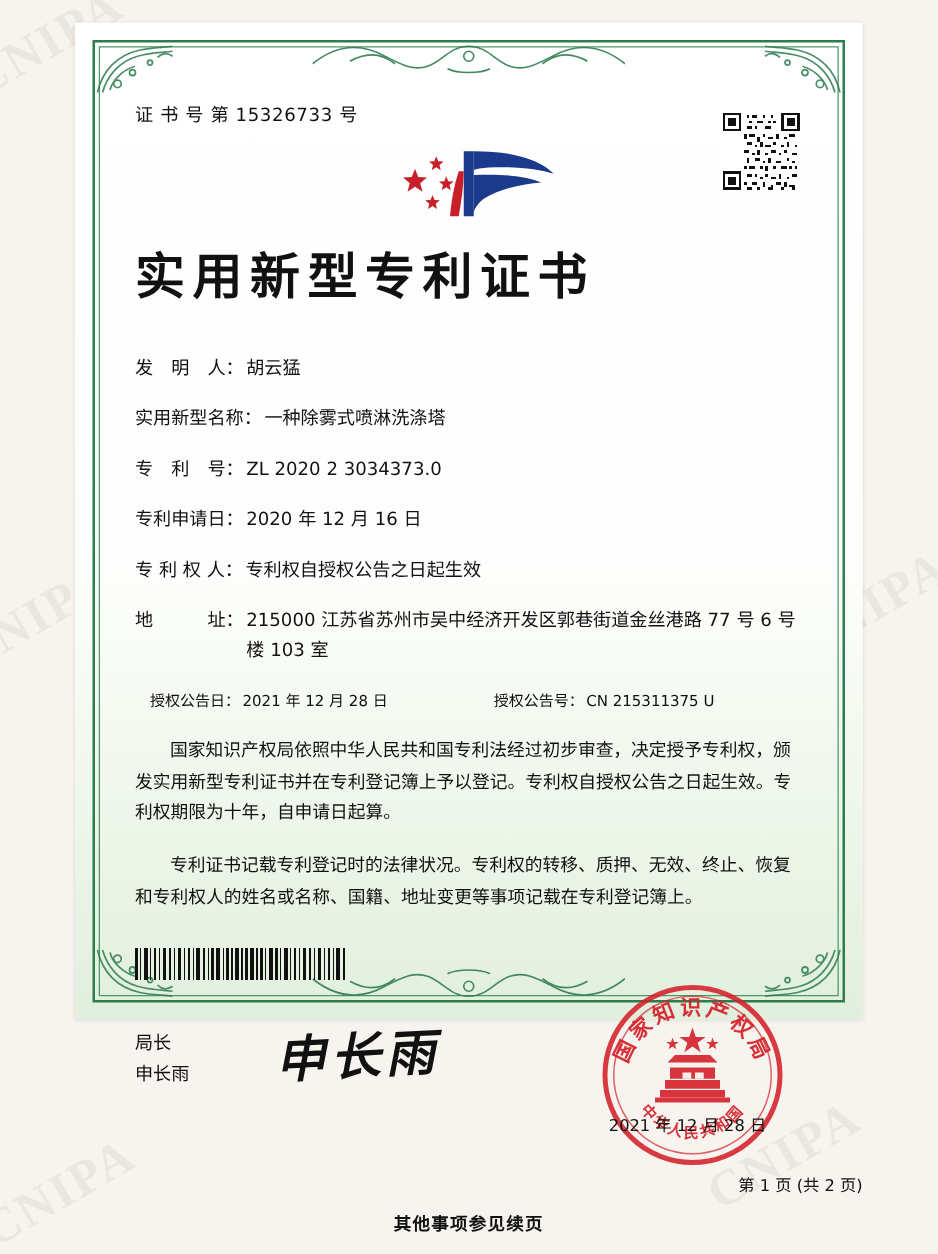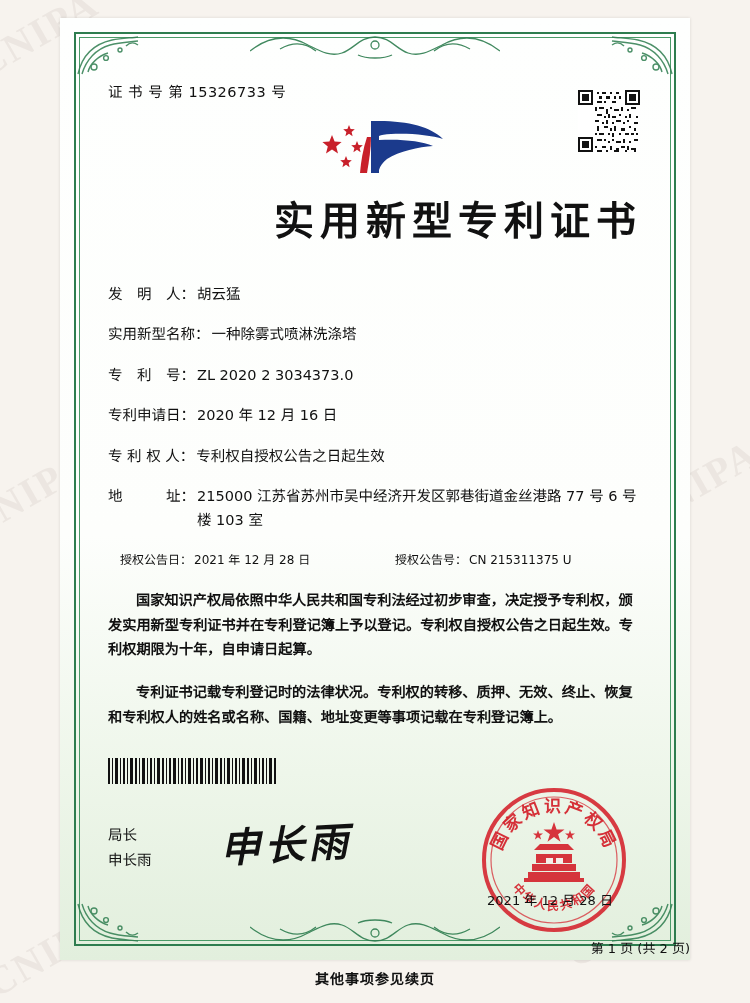--- a/index.html
+++ b/index.html
@@ -33,21 +33,21 @@
   .wm4 { left: 630px;  top: 460px;  font-size: 40px; }
   .wm5 { left: -20px;  top: 930px;  font-size: 40px; }
   .wm6 { left: 560px;  top: 900px;  font-size: 40px; }
 
   
   .sheet {
     position: absolute;
     left: 60px;
     top: 18px;
     width: 630px;
-    height: 942px;
+    height: 798px;
     background: linear-gradient(180deg,#fefffe 0%, #fdfefc 55%, #eef6ea 80%, #e2efdd 100%);
     box-shadow: 0 0 3px rgba(0,0,0,0.12);
   }
   
   .border-outer {
     position: absolute;
     left: 14px; top: 14px; right: 14px; bottom: 14px;
     border: 2px solid #2e7d4f;
   }
   .border-inner {
@@ -115,21 +115,21 @@
 
   .logo {
     margin: 14px auto 0;
     width: 140px;
     height: 68px;
     position: relative;
   }
   .logo svg { display:block; width:100%; height:100%; }
 
   .main-title {
-    text-align: right;
+    text-align: left;
     font-family: Liberation Mono, monospace;
     font-weight: bold;
     font-size: 40px;
     letter-spacing: 6px;
     color: #111;
     margin-top: 6px;
   }
 
   .fields {
     margin-top: 36px;
@@ -160,21 +160,20 @@
   }
   .row-two .half { flex: 0 0 50%; display: flex; }
   .row-two .half.second { padding-left: 14px; justify-content: center; }
 
   .para {
     font-size: 14.2px;
     line-height: 1.75;
     color: #111;
     text-indent: 28px;
     margin-top: 18px;
-    font-weight: bold;
   }
 
   
   .barcode {
     position: absolute;
     left: 48px;
     top: 740px;
     width: 168px;
     height: 26px;
   }

